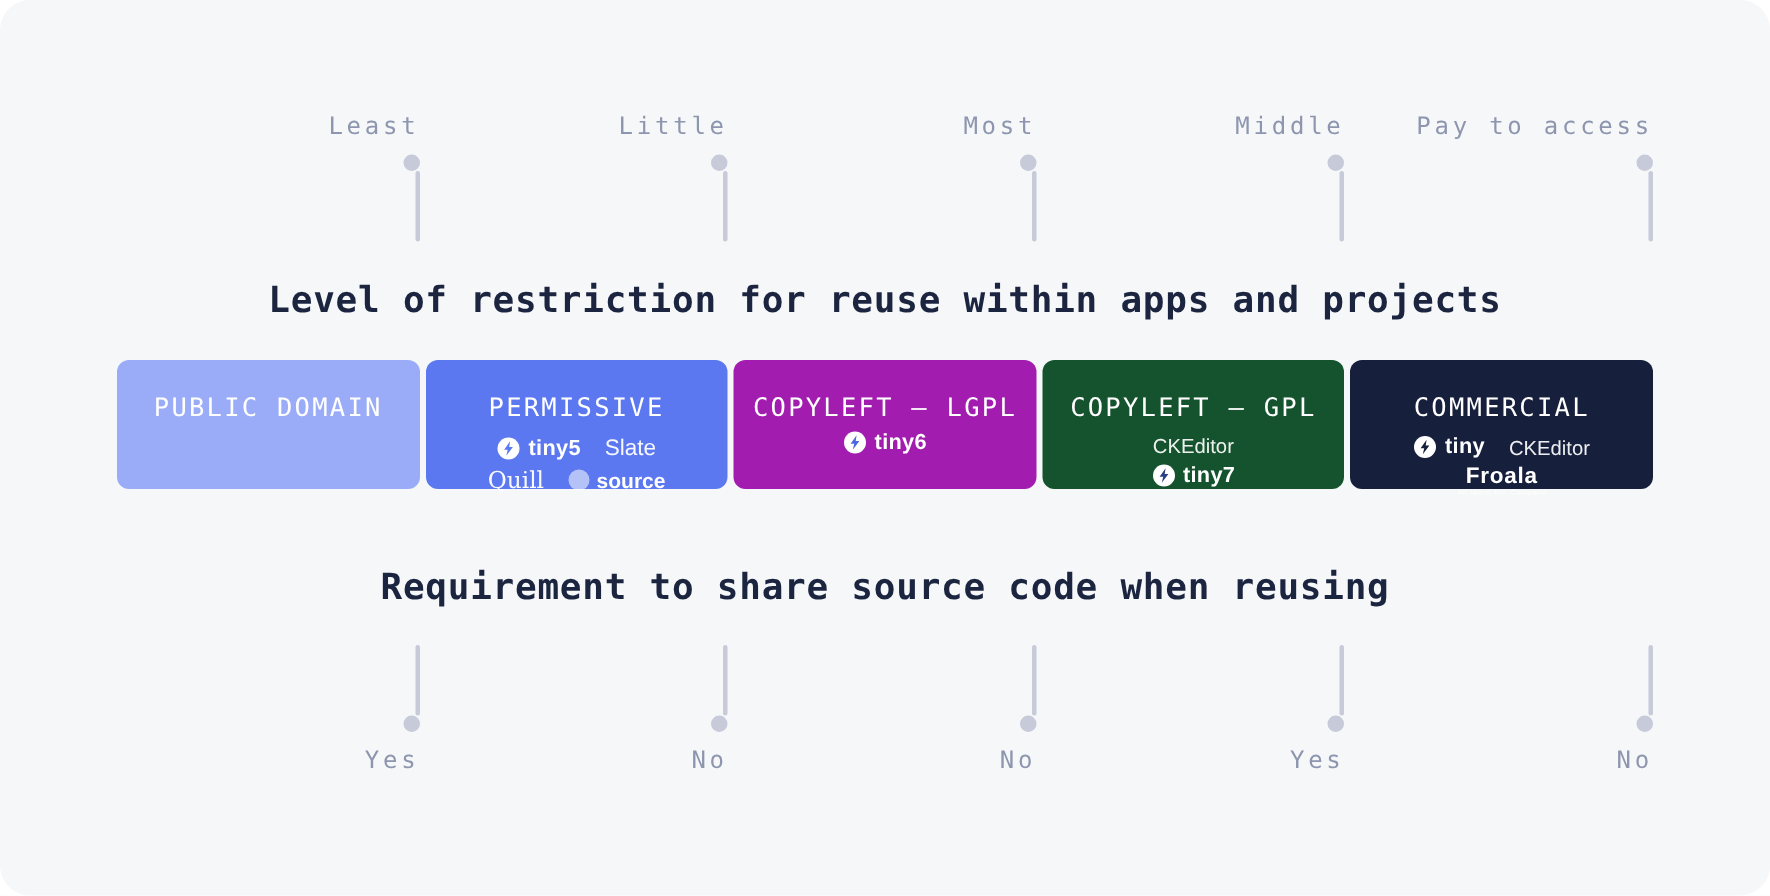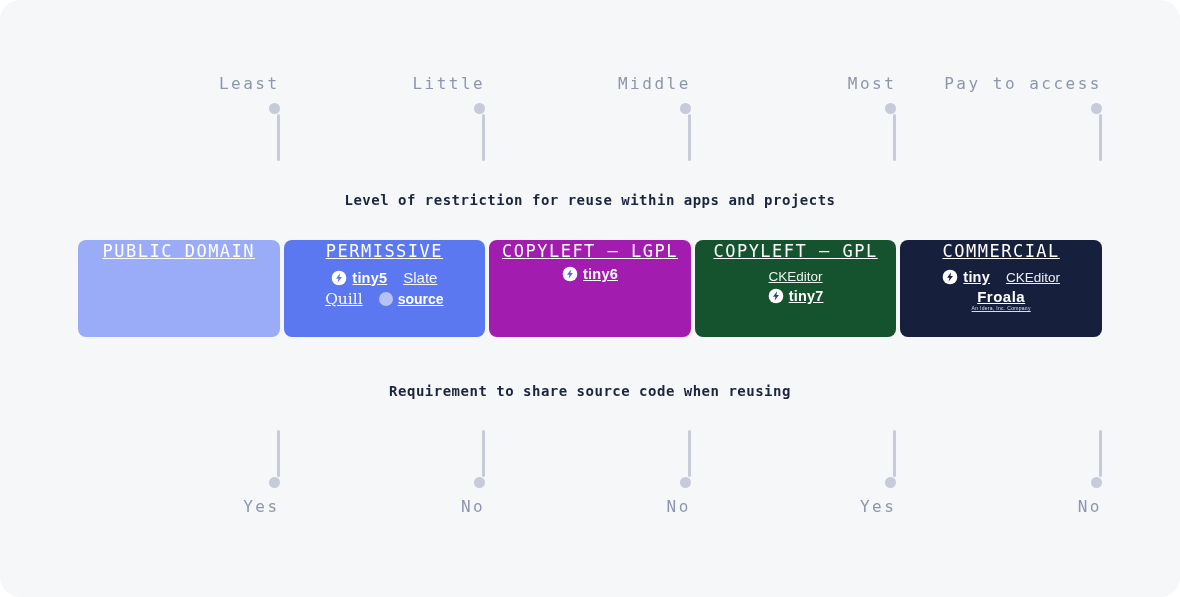--- a/index.html
+++ b/index.html
@@ -20,32 +20,32 @@
   .pin-dot  { width:11px; height:11px; border-radius:50%; background:var(--pin,#c6cad9); }
   .pin-stem { width:3px; height:47px; background:var(--pin,#c6cad9); border-radius:2px; }
   .top-pins   { top:74px; }
   .top-pins .pin-dot  { margin-top:9px; }
   .bottom-pins{ top:430px; }
   .bottom-pins .axis-label { margin-top:9px; }
 
   
   .section-title {
     position:absolute; left:0; width:100%; text-align:center;
-    font-size:14px; line-height:26px; font-weight:600; letter-spacing:0.5px;
+    font-size:24px; line-height:26px; font-weight:600; letter-spacing:0.5px;
     color:var(--title,#1c2540);
   }
   .title-top    { top:187px; }
   .title-bottom { top:378px; }
 
   
   .cards { top:240px; }
   .card {
-    flex:1; height:97px; border-radius:8px; color:#ffffff;
+    flex:1; height:86px; border-radius:8px; color:#ffffff;
     display:flex; flex-direction:column; align-items:center;
-    box-sizing:border-box;text-decoration:underline;
+    padding-top:21px; box-sizing:border-box;
   }
   .card-title {
     font-size:17px; line-height:22px; font-weight:500;
     letter-spacing:1.5px; white-space:nowrap;
   }
   .logo-row {
     display:flex; align-items:center; gap:16px; margin-top:7px;
     font-family:"Liberation Sans", sans-serif;
   }
   .logo-row.tight { margin-top:4px; }
@@ -71,26 +71,26 @@
       <span class="axis-label">Least</span>
       <span class="pin-dot"></span>
       <span class="pin-stem"></span>
     </div>
     <div class="col">
       <span class="axis-label">Little</span>
       <span class="pin-dot"></span>
       <span class="pin-stem"></span>
     </div>
     <div class="col">
+      <span class="axis-label">Most</span>
+      <span class="pin-dot"></span>
+      <span class="pin-stem"></span>
+    </div>
+    <div class="col">
       <span class="axis-label">Middle</span>
-      <span class="pin-dot"></span>
-      <span class="pin-stem"></span>
-    </div>
-    <div class="col">
-      <span class="axis-label">Most</span>
       <span class="pin-dot"></span>
       <span class="pin-stem"></span>
     </div>
     <div class="col">
       <span class="axis-label">Pay to access</span>
       <span class="pin-dot"></span>
       <span class="pin-stem"></span>
     </div>
   </div>
 

